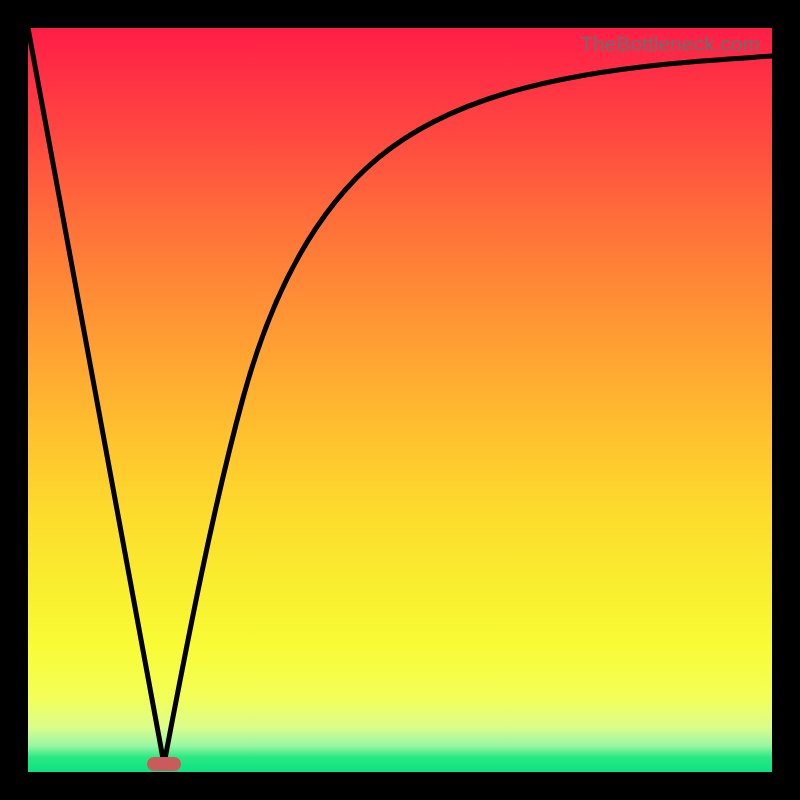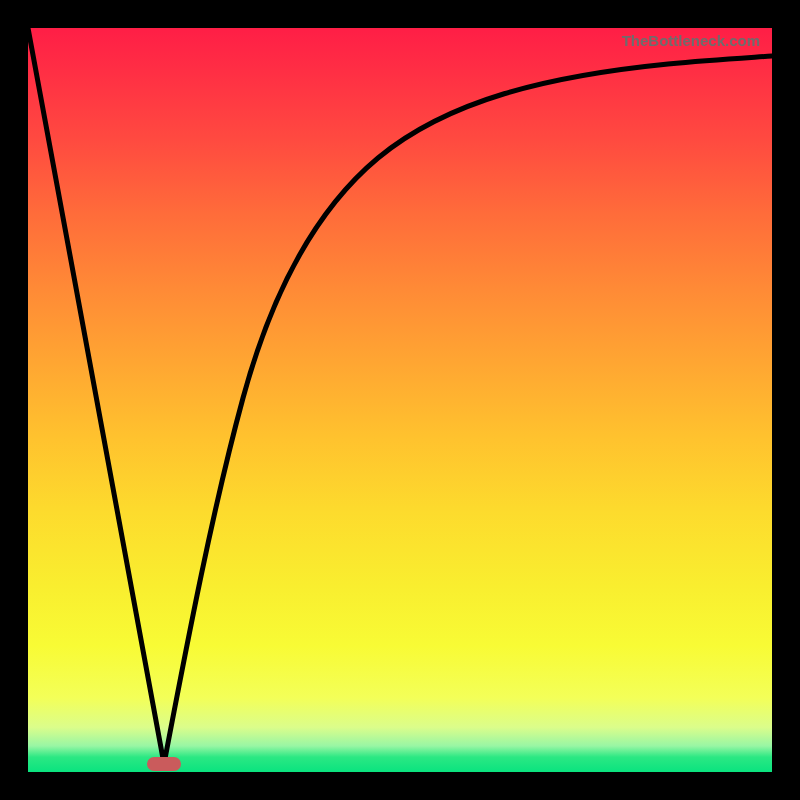--- a/index.html
+++ b/index.html
@@ -39,23 +39,23 @@
       #98f6a4 96.5%,
       #2be883 98%,
       #0ae37f 100%
     );
   }
   .watermark {
     position: absolute;
     top: 4px;
     right: 12px;
     color: #6d6d6d;
-    font-size: 15px;
+    font-size: 21px;
     letter-spacing: 0px;
-    font-weight: 700;
+    font-weight: 400;
     user-select: none;
   }
   svg {
     position: absolute;
     left: 0;
     top: 0;
   }
   .marker {
     position: absolute;
     width: 34px;

